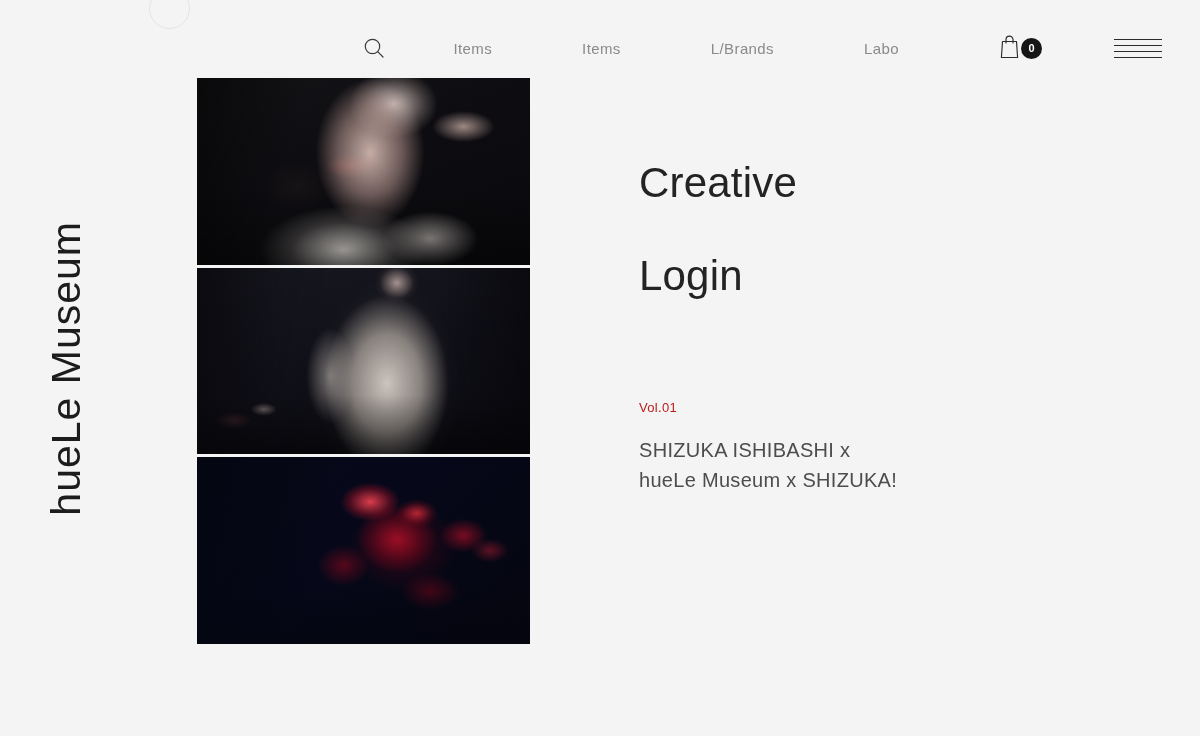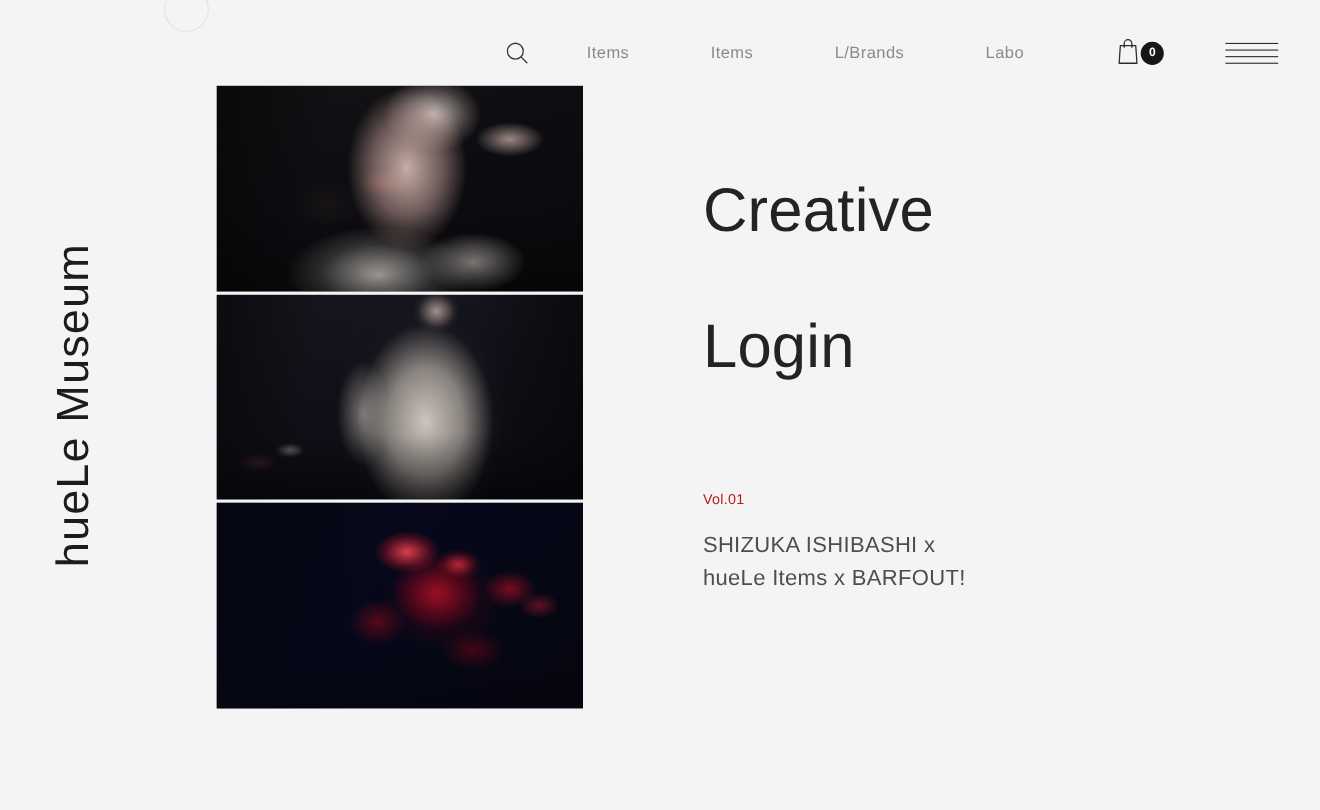--- a/index.html
+++ b/index.html
@@ -35,21 +35,21 @@
     width: 1200px;
     height: 96px;
     display: flex;
     align-items: center;
     justify-content: flex-end;
     padding-right: 38px;
   }
   .nav {
     display: flex;
     align-items: center;
-    gap: 0;
+    gap: 16px;
   }
   .nav-search {
     width: 46px;
     height: 46px;
     display: flex;
     align-items: center;
     justify-content: center;
     cursor: pointer;
     margin-right: 16px;
   }
@@ -216,21 +216,21 @@
   }
 
   
   .content {
     position: absolute;
     left: 639px;
     top: 78px;
     width: 480px;
   }
   .headline {
-    font-size: 56px;
+    font-size: 42px;
     font-weight: 300;
     line-height: 1.11;
     letter-spacing: 0.2px;
     color: #232323;
     margin-top: 82px;
   }
   .meta {
     margin-top: 100px;
   }
   .meta-volume {
@@ -303,16 +303,16 @@
   <h1 class="headline">
     <span>Creative</span><br>
     <br>
     <span>Login</span>
   </h1>
 
   <div class="meta">
     <div class="meta-volume">Vol.01</div>
     <div class="meta-title">
       <span>SHIZUKA ISHIBASHI x</span><br>
-      <span>hueLe Items x BARFOUT!</span>
+      <span>hueLe Museum x SHIZUKA!</span>
     </div>
   </div>
 </div>
 
 </body></html>

